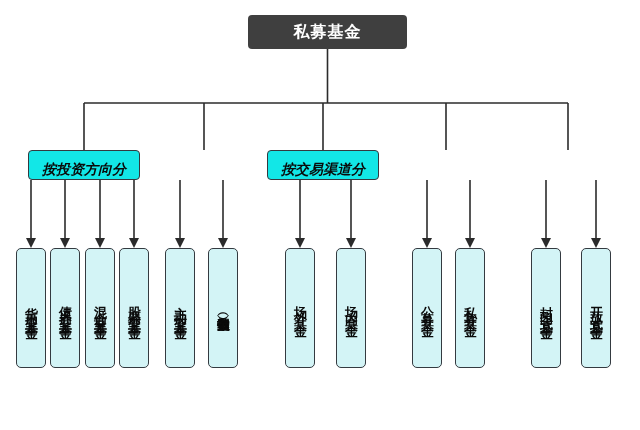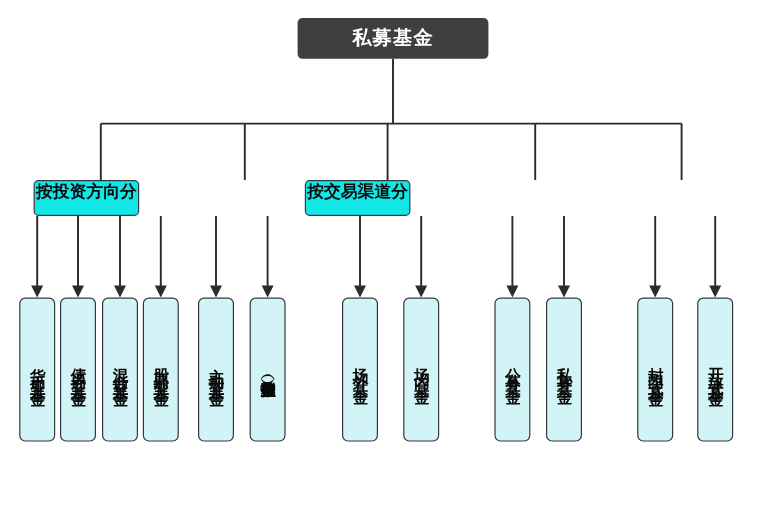--- a/index.html
+++ b/index.html
@@ -9,42 +9,43 @@
   .connectors line{stroke:var(--line,#2b2b2b);stroke-width:1.6;}
   .connectors polygon{fill:var(--line,#1a1a1a);}
   .root-box{
     position:absolute;left:248px;top:15px;width:159px;height:34px;
     background:var(--root-bg,#3f3f3f);border-radius:4px;
     display:flex;align-items:center;justify-content:center;
     box-sizing:border-box;
   }
   .root-box span{color:var(--root-fg,#ffffff);font-weight:bold;font-size:16px;letter-spacing:1px;}
   .group-box{
-    position:absolute;top:150px;width:88px;height:30px;
+    position:absolute;top:150px;width:112px;height:30px;
     background:var(--l2-bg,#12e7e7);
     border:1.7px solid var(--border,#343a40);border-radius:4px;
-    display:flex;align-items:flex-start;justify-content:center;
+    display:flex;align-items:flex-end;justify-content:center;
     box-sizing:border-box;
+    font-style:italic;
   }
   .group-box span{color:#0a0a0a;font-weight:bold;font-size:14px;}
   .leaf-box{
     position:absolute;top:248px;width:30px;height:120px;
     background:var(--l3-bg,#d3f4f6);
     border:1.6px solid var(--border,#343a40);border-radius:5px;
     display:flex;align-items:center;justify-content:center;
     box-sizing:border-box;
   }
   .leaf-box span{
     writing-mode:vertical-lr;text-orientation:mixed;
     color:#0a0a0a;font-weight:bold;font-size:13px;letter-spacing:5px;
     white-space:nowrap;
   }
   .leaf-box.len4 span{letter-spacing:6px;}
   .leaf-box.long span{letter-spacing:0px;font-size:12.5px;}
-  .g1{left:28px}.g2{left:148px}.g3{left:254px}.g4{left:390px}.g5{left:512px}
+  .g1{left:28px}.g2{left:148px}.g3{left:267px}.g4{left:390px}.g5{left:512px}
   .c1{left:16px}.c2{left:50px}.c3{left:85px}.c4{left:119px}
   .c5{left:165px}.c6{left:208px}
   .c7{left:285px}.c8{left:336px}
   .c9{left:412px}.c10{left:455px}
   .c11{left:531px}.c12{left:581px}
   .watermark{
     position:absolute;left:418px;top:392px;
     color:var(--watermark,#e03131);font-weight:bold;font-size:13.5px;
     letter-spacing:0.5px;
   }

